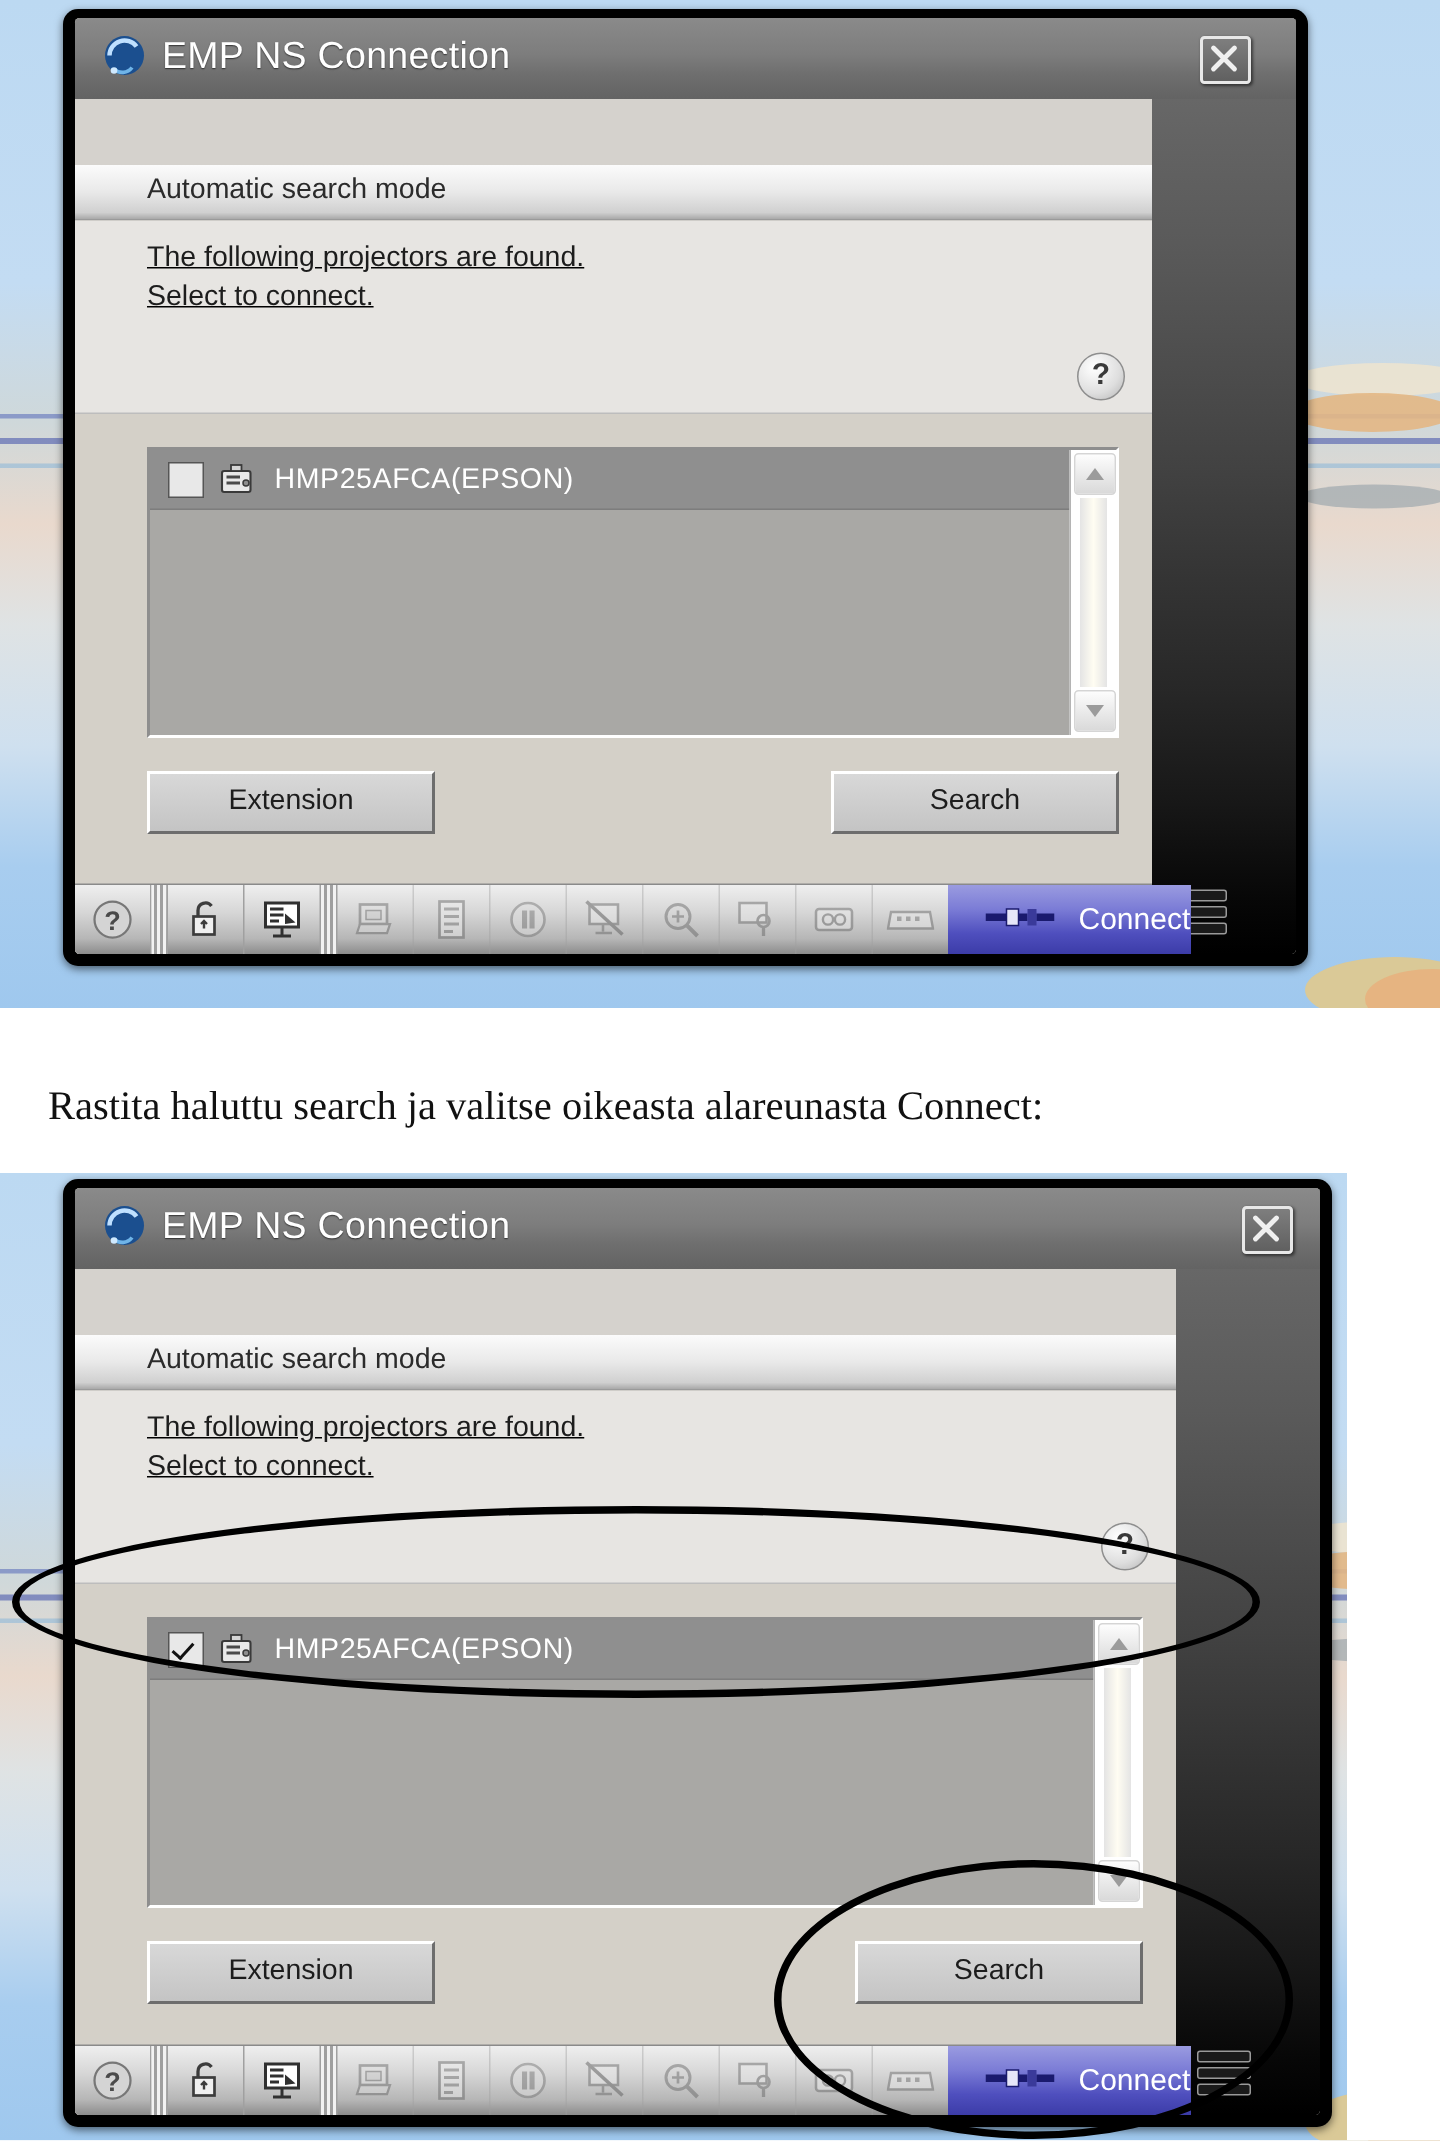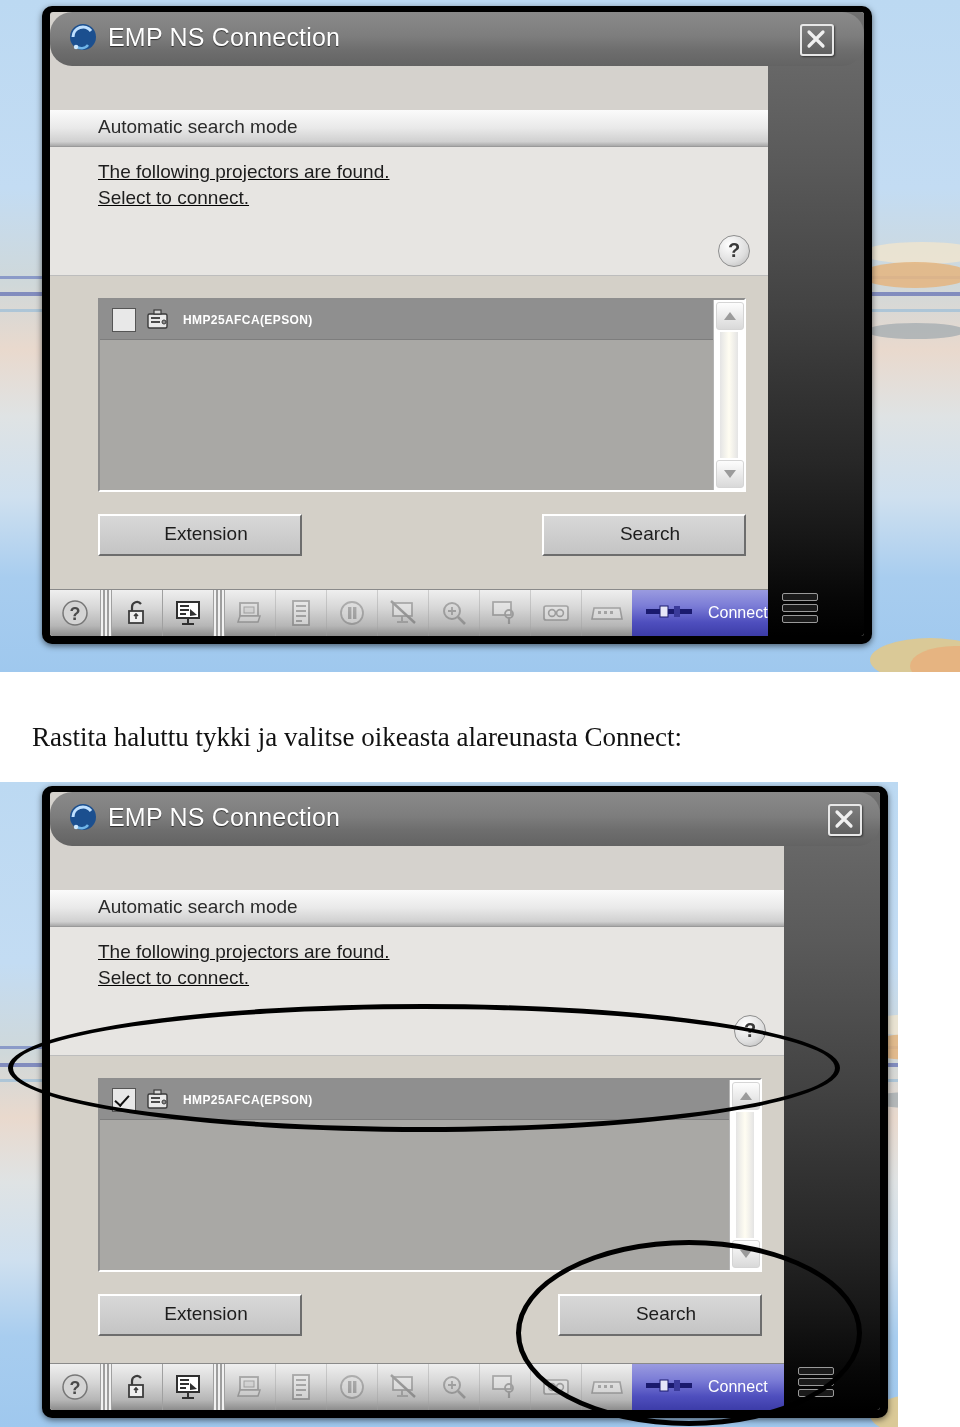--- a/index.html
+++ b/index.html
@@ -27,21 +27,21 @@
   .dlg-inner{position:absolute;left:8px;top:6px;right:8px;bottom:8px;
        background:#d5d2cd;border-radius:3px;overflow:hidden;}
 
   .side{position:absolute;top:0;right:0;bottom:0;width:96px;
         background:linear-gradient(180deg,#6f6f6f 0%,#646464 12%,#5a5a5a 24%,#4e4e4e 36%,
         #424242 48%,#343434 60%,#272727 72%,#171717 84%,#070707 94%,#000 100%);}
   .grip{position:absolute;left:14px;bottom:10px;width:36px;}
   .grip i{display:block;height:6px;margin-bottom:3px;border:1px solid #9a9a9a;border-radius:2px;background:#1a1a1a;}
 
   .titlebar{position:absolute;left:0;top:0;right:0;height:54px;
-      background:linear-gradient(180deg,#8a8a8a 0%,#7d7d7d 45%,#6e6e6e 70%,#636363 100%);border-radius:22px;}
+      background:linear-gradient(180deg,#8a8a8a 0%,#7d7d7d 45%,#6e6e6e 70%,#636363 100%);}
   .logo{position:absolute;left:16px;top:10px;width:34px;height:34px;}
   .title-txt{position:absolute;left:58px;top:11px;font-size:25px;color:#ffffff;
       letter-spacing:.2px;text-shadow:0 1px 1px rgba(0,0,0,.6);white-space:nowrap;}
   .closebtn{position:absolute;top:12px;width:30px;height:28px;
       background:linear-gradient(180deg,#7e7e7e,#606060);border:2px solid #e8e8e8;
       border-radius:3px;box-shadow:1px 1px 2px rgba(0,0,0,.5);}
   .closebtn svg{position:absolute;left:4px;top:3px;}
 
   .body-area{position:absolute;left:0;right:96px;top:54px;bottom:0;background:#d4d0c8;margin-top:44px;}
 
@@ -58,47 +58,47 @@
       text-align:center;line-height:29px;}
 
   .listwrap{position:relative;margin:22px 22px 0 48px;background:#cfcdc8;
       border:2px solid #ffffff;border-top-color:#8e8e8e;border-left-color:#8e8e8e;}
   .listrow{display:flex;align-items:center;height:40px;background:#8f8f8f;
       border-bottom:1px solid #7d7d7d;padding-left:12px;box-sizing:border-box;}
   .cbx{width:22px;height:22px;background:#e8e8e8;border:1px solid #555;position:relative;flex:0 0 auto;}
   .cbx.on:after{content:"";position:absolute;left:5px;top:3px;width:6px;height:12px;
       border:solid #111;border-width:0 2.5px 2.5px 0;transform:rotate(42deg);}
   .projicon{width:26px;height:22px;margin-left:9px;position:relative;flex:0 0 auto;}
-  .rowlabel{margin-left:12px;font-size:12px;color:#ffffff;letter-spacing:.4px;font-weight:bold;}
+  .rowlabel{margin-left:12px;font-size:19px;color:#ffffff;letter-spacing:.4px;}
   .listbody{height:150px;background:#a9a8a5;}
   .sbar{position:absolute;right:0;top:0;bottom:0;width:30px;
       background:#ffffff;border-left:1px solid #b4b4b4;}
   .sbtn{position:absolute;left:2px;width:26px;height:26px;
       background:linear-gradient(180deg,#fdfdfd,#d9d9d9);border:1px solid #d5d5d5;border-radius:3px;}
   .sbtn.up{top:2px;} .sbtn.dn{bottom:2px;}
   .sbtn svg{position:absolute;left:5px;top:7px;}
   .strack{position:absolute;left:6px;right:6px;top:32px;bottom:32px;
       background:linear-gradient(90deg,#e4e4e4,#fffdf2 50%,#e4e4e4);}
 
   .btnrow{position:relative;height:62px;margin:16px 22px 0 48px;}
   .pbtn{position:absolute;top:6px;width:188px;height:38px;
       background:linear-gradient(180deg,#d8d8d8,#c4c4c4);
       border-top:2px solid #ffffff;border-left:2px solid #ffffff;
       border-right:2px solid #6d6d6d;border-bottom:2px solid #6d6d6d;
-      font-size:19px;color:#1d1d1d;text-align:center;line-height:36px;padding-left:12px;}
+      font-size:19px;color:#1d1d1d;text-align:center;line-height:36px;}
   .pbtn.ext{left:0;} .pbtn.sea{right:0;}
 
   .toolbar{position:absolute;left:0;right:0;bottom:0;height:46px;display:flex;align-items:stretch;
       background:linear-gradient(180deg,#efefef 0%,#d6d6d6 40%,#b6b6b6 78%,#8c8c8c 100%);
       border-top:1px solid #8a8a8a;}
   .tool{flex:0 0 auto;width:50px;display:flex;align-items:center;justify-content:center;
       border-right:1px solid #a0a0a0;position:relative;}
   .tool.sep{width:10px;background:repeating-linear-gradient(90deg,#f2f2f2 0 2px,#9f9f9f 2px 4px);}
   .tool.dim{opacity:.42;}
-  .connect{flex:1 1 auto;display:flex;align-items:center;padding-left:14px;color:#fff;font-size:16px;
+  .connect{flex:1 1 auto;display:flex;align-items:center;padding-left:25px;color:#fff;font-size:20px;
       background:linear-gradient(180deg,#9a9be0 0%,#7b7cd6 35%,#4f4fbe 70%,#3c3ca8 100%);}
   .connect .plug{margin-right:16px;}
 
   .caption{position:absolute;font-family:"Liberation Serif",serif;font-size:27px;color:#111;}
 
   .ellipse{position:absolute;border:5px solid #000;border-radius:50%;background:transparent;}
 
   .clip-right{position:absolute;top:0;bottom:0;right:0;width:76px;background:#ffffff;}
 </style>
 </head>
@@ -285,21 +285,21 @@
                 </svg>
             </span>
             <span>Connect</span>
           </div>
         </div>
       </div>
     </div>
   </div>
 </div>
 
-<div class="caption" style="left:32px;top:722px;">Rastita haluttu tykki ja valitse oikeasta alareunasta Connect:</div>
+<div class="caption" style="left:32px;top:722px;">Rastita haluttu search ja valitse oikeasta alareunasta Connect:</div>
 
 <div class="shot" style="left:0;top:782px;width:960px;height:645px;">
   <div class="wall">
     <div class="band b1"></div>
       <div class="band b2"></div>
       <div class="band b3"></div>
     <div class="hill h5"></div>
       <div class="hill h2"></div>
       <div class="hill h1"></div>
     <div class="hill h3"></div>

